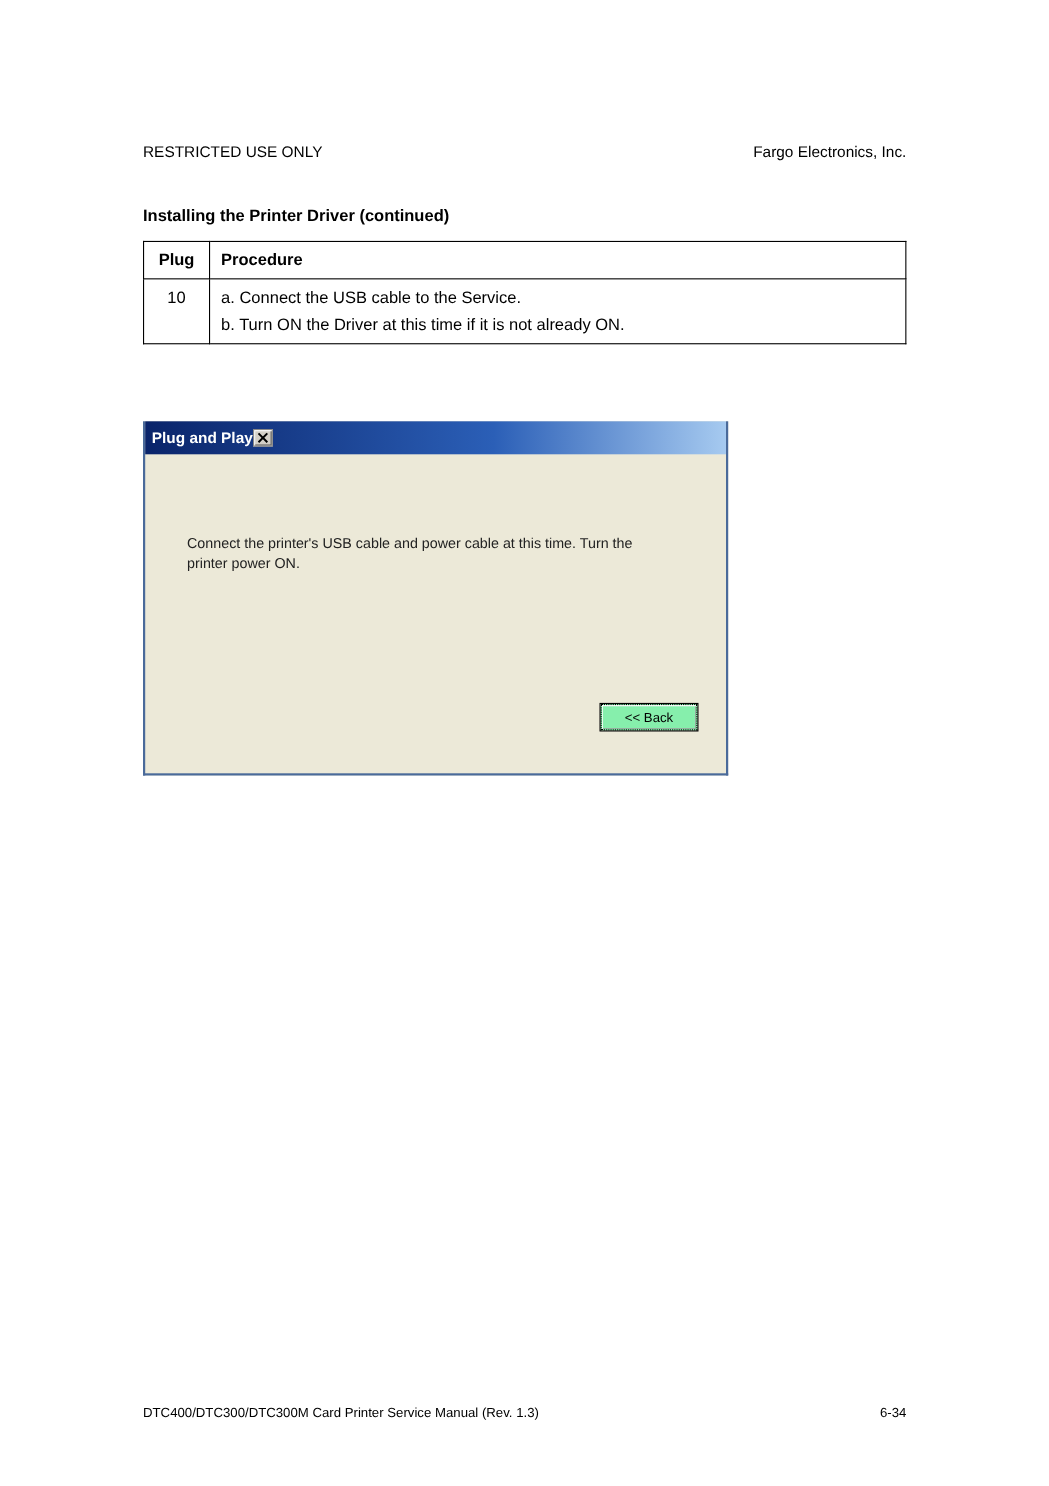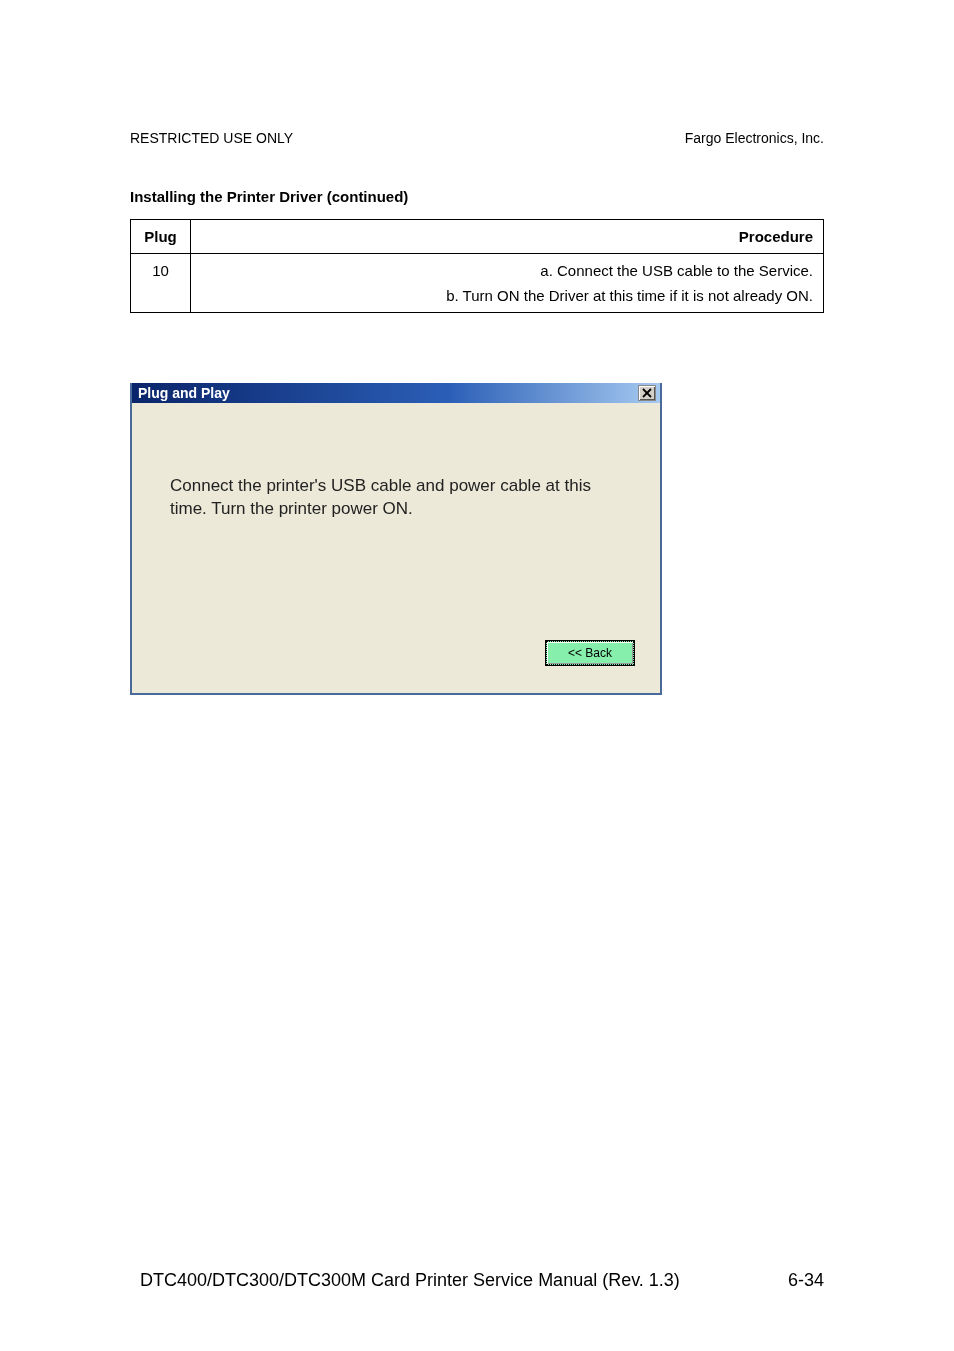--- a/index.html
+++ b/index.html
@@ -29,21 +29,21 @@
     }
     table.procedure {
       width: 100%;
       border-collapse: collapse;
       border: 1px solid #000;
       font-size: 15px;
     }
     table.procedure th, table.procedure td {
       border: 1px solid #000;
       padding: 8px 10px;
-      text-align: right;
+      text-align: left;
       vertical-align: top;
     }
     table.procedure th {
       font-weight: bold;
     }
     table.procedure .step-col {
       width: 60px;
       text-align: center;
     }
     .proc-line {
@@ -59,24 +59,24 @@
     }
     .dialog {
       width: 532px;
       background: #ece9d8;
       border-left: 2px solid #4a6a9a;
       border-right: 2px solid #4a6a9a;
       border-bottom: 2px solid #4a6a9a;
     }
     .titlebar {
       background: linear-gradient(to right, #0a246a, #2b5fb7 60%, #a6caf0);
-      height: 20px;
+      height: 30px;
       display: flex;
       align-items: center;
-      justify-content: space-between;
+      justify-content: flex-start;
       padding: 0 4px 0 6px;
     }
     .titlebar-text {
       color: #ffffff;
       font-weight: bold;
       font-size: 14px;
       font-family: Tahoma, Arial, sans-serif;
     }
     .close-btn {
       width: 18px;
@@ -92,21 +92,21 @@
       width: 10px;
       height: 10px;
     }
     .dialog-body {
       padding: 72px 26px 28px 38px;
       min-height: 290px;
       position: relative;
     }
     .dialog-text {
       font-family: Tahoma, Arial, sans-serif;
-      font-size: 17px;
+      font-size: 13px;
       color: #222;
       line-height: 1.35;
       max-width: 430px;
     }
     .dialog-buttons {
       display: flex;
       justify-content: flex-end;
       margin-top: 120px;
     }
     .back-btn {
@@ -118,25 +118,25 @@
       font-family: Tahoma, Arial, sans-serif;
       font-size: 12px;
       display: flex;
       align-items: center;
       justify-content: center;
       box-shadow: inset 1px 1px 0 #fff, inset -1px -1px 0 #999;
     }
     .footer {
       position: absolute;
       bottom: 60px;
-      left: 140px;
+      left: 130px;
       right: 130px;
       display: flex;
       justify-content: space-between;
-      font-size: 18px;
+      font-size: 12px;
     }
   </style>
 </head>
 <body>
 
 <div class="header-row">
   <div>RESTRICTED USE ONLY</div>
   <div>Fargo Electronics, Inc.</div>
 </div>
 

